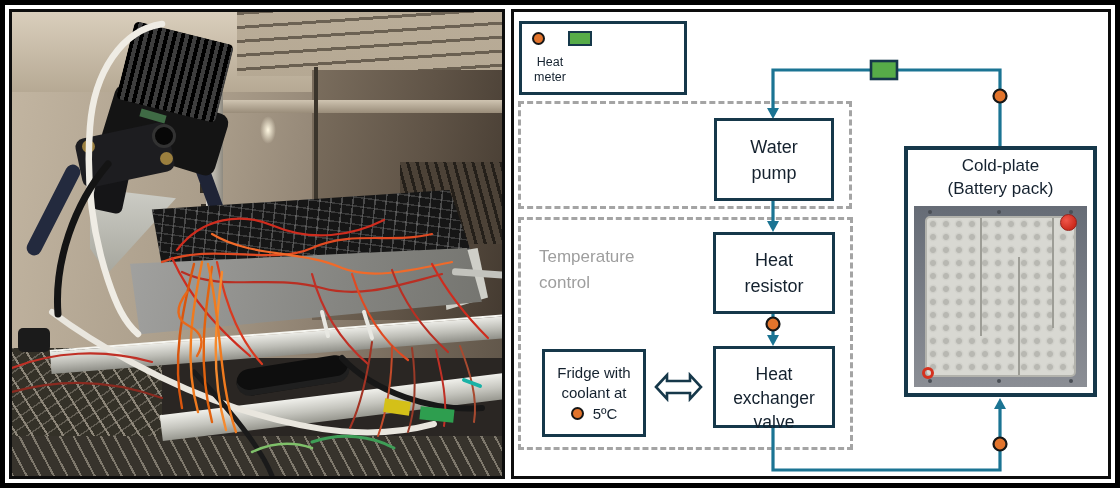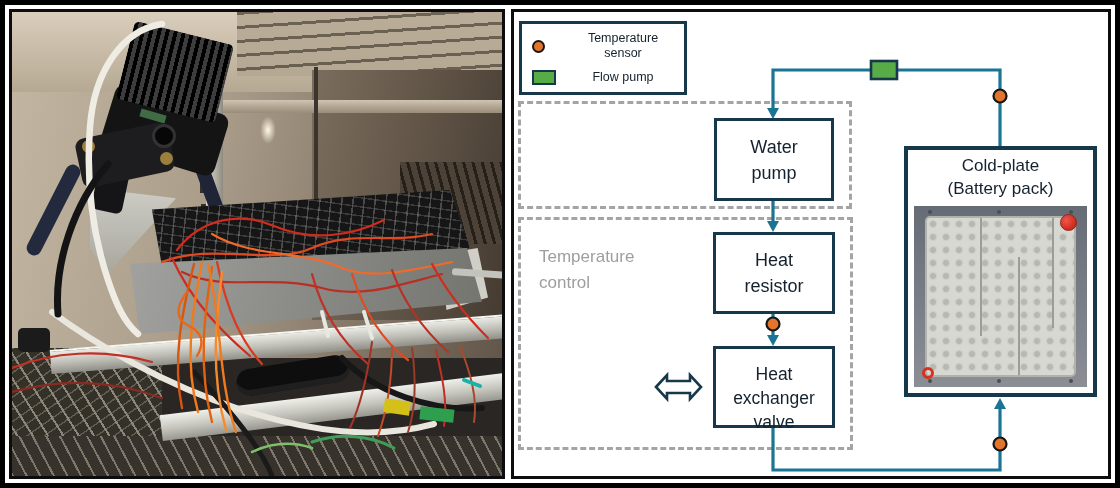--- a/index.html
+++ b/index.html
@@ -235,37 +235,44 @@
       <circle class="sensor" cx="486" cy="84" r="6.5"></circle>
       <circle class="sensor" cx="259" cy="312" r="6.5"></circle>
       <circle class="sensor" cx="486" cy="432" r="6.5"></circle>
       <polygon class="dbl" points="142,375 153,363 153,369 176,369 176,363 187,375 176,387 176,381 153,381 153,387"></polygon>
     </svg>
 
     <div class="legend">
       <div class="sym">
           <span class="dot"></span>
         </div>
-      <div class="ltxt"><span>Temperature sensor</span></div>
       <div class="sym">
           <span class="sq"></span>
         </div>
-      <div class="ltxt"><span>Flow pump</span></div>
+      <div class="ltxt"><span>Heat meter</span></div>
     </div>
 
     <div class="node" style="left:200px;top:106px;width:120px;height:83px;">
       <span class="lbl">Water pump</span>
     </div>
     <div class="node" style="left:199px;top:220px;width:122px;height:82px;">
       <span class="lbl">Heat resistor</span>
     </div>
     <div class="node valve" style="left:199px;top:334px;width:122px;height:82px;">
       <span class="lbl">Heat exchanger valve</span>
     </div>
 
+    <div class="fridge">
+      <span>Fridge with</span>
+      <span>coolant at</span>
+      <span class="row3">
+        <span class="inline-dot"></span>
+        <span>5ºC</span>
+      </span>
+    </div>
 
     <div class="coldplate">
       <div class="cp-title">Cold-plate (Battery pack)</div>
       <div class="cp-photo">
         <div class="cp-plate"></div>
         <div class="cp-ch" style="left:38%;top:12px;height:118px;"></div>
         <div class="cp-ch" style="left:60%;bottom:12px;height:118px;"></div>
         <div class="cp-ch" style="left:80%;top:12px;height:110px;"></div>
         <div class="cp-cap" style="right:10px;top:8px;"></div>
         <div class="cp-ring" style="left:8px;bottom:8px;"></div>

